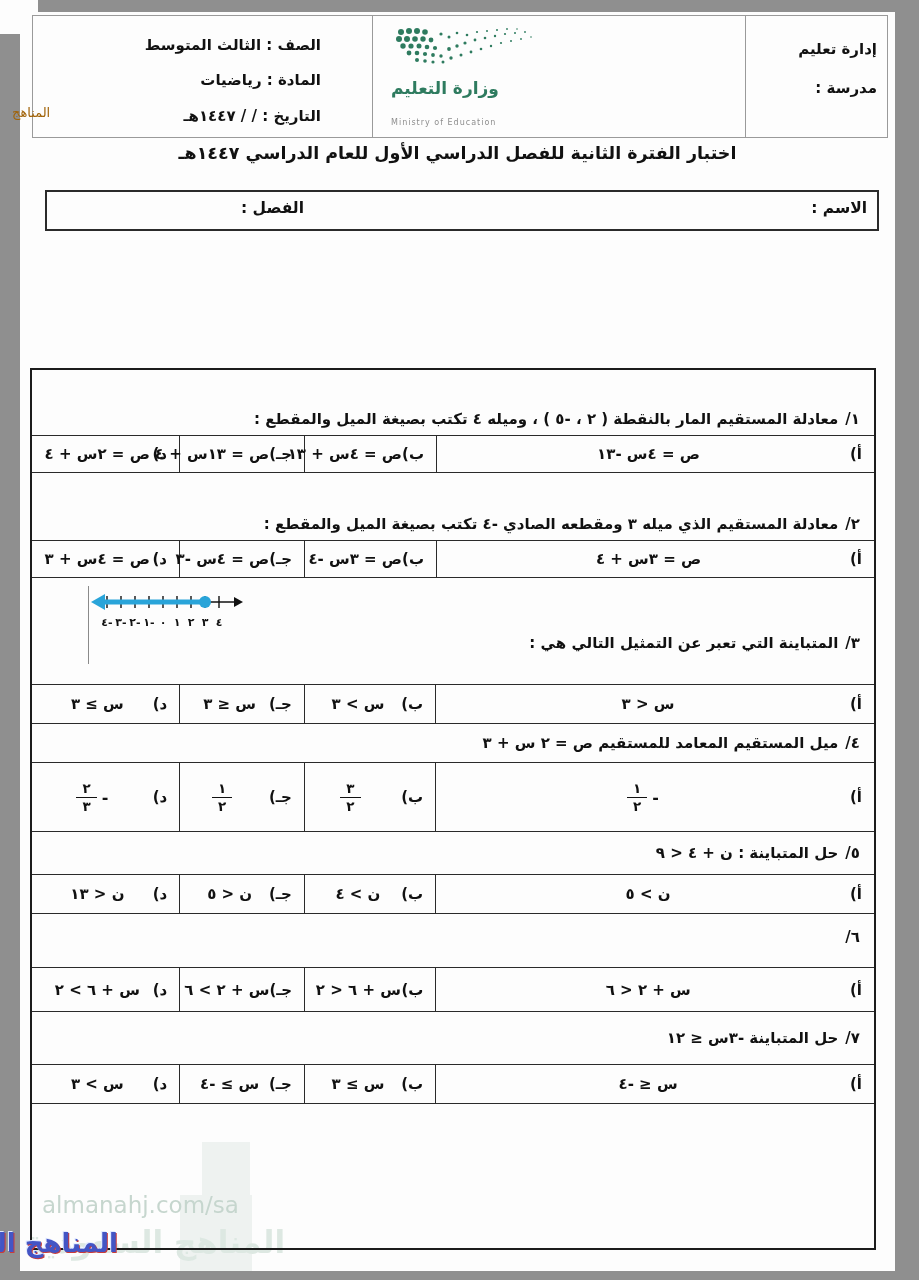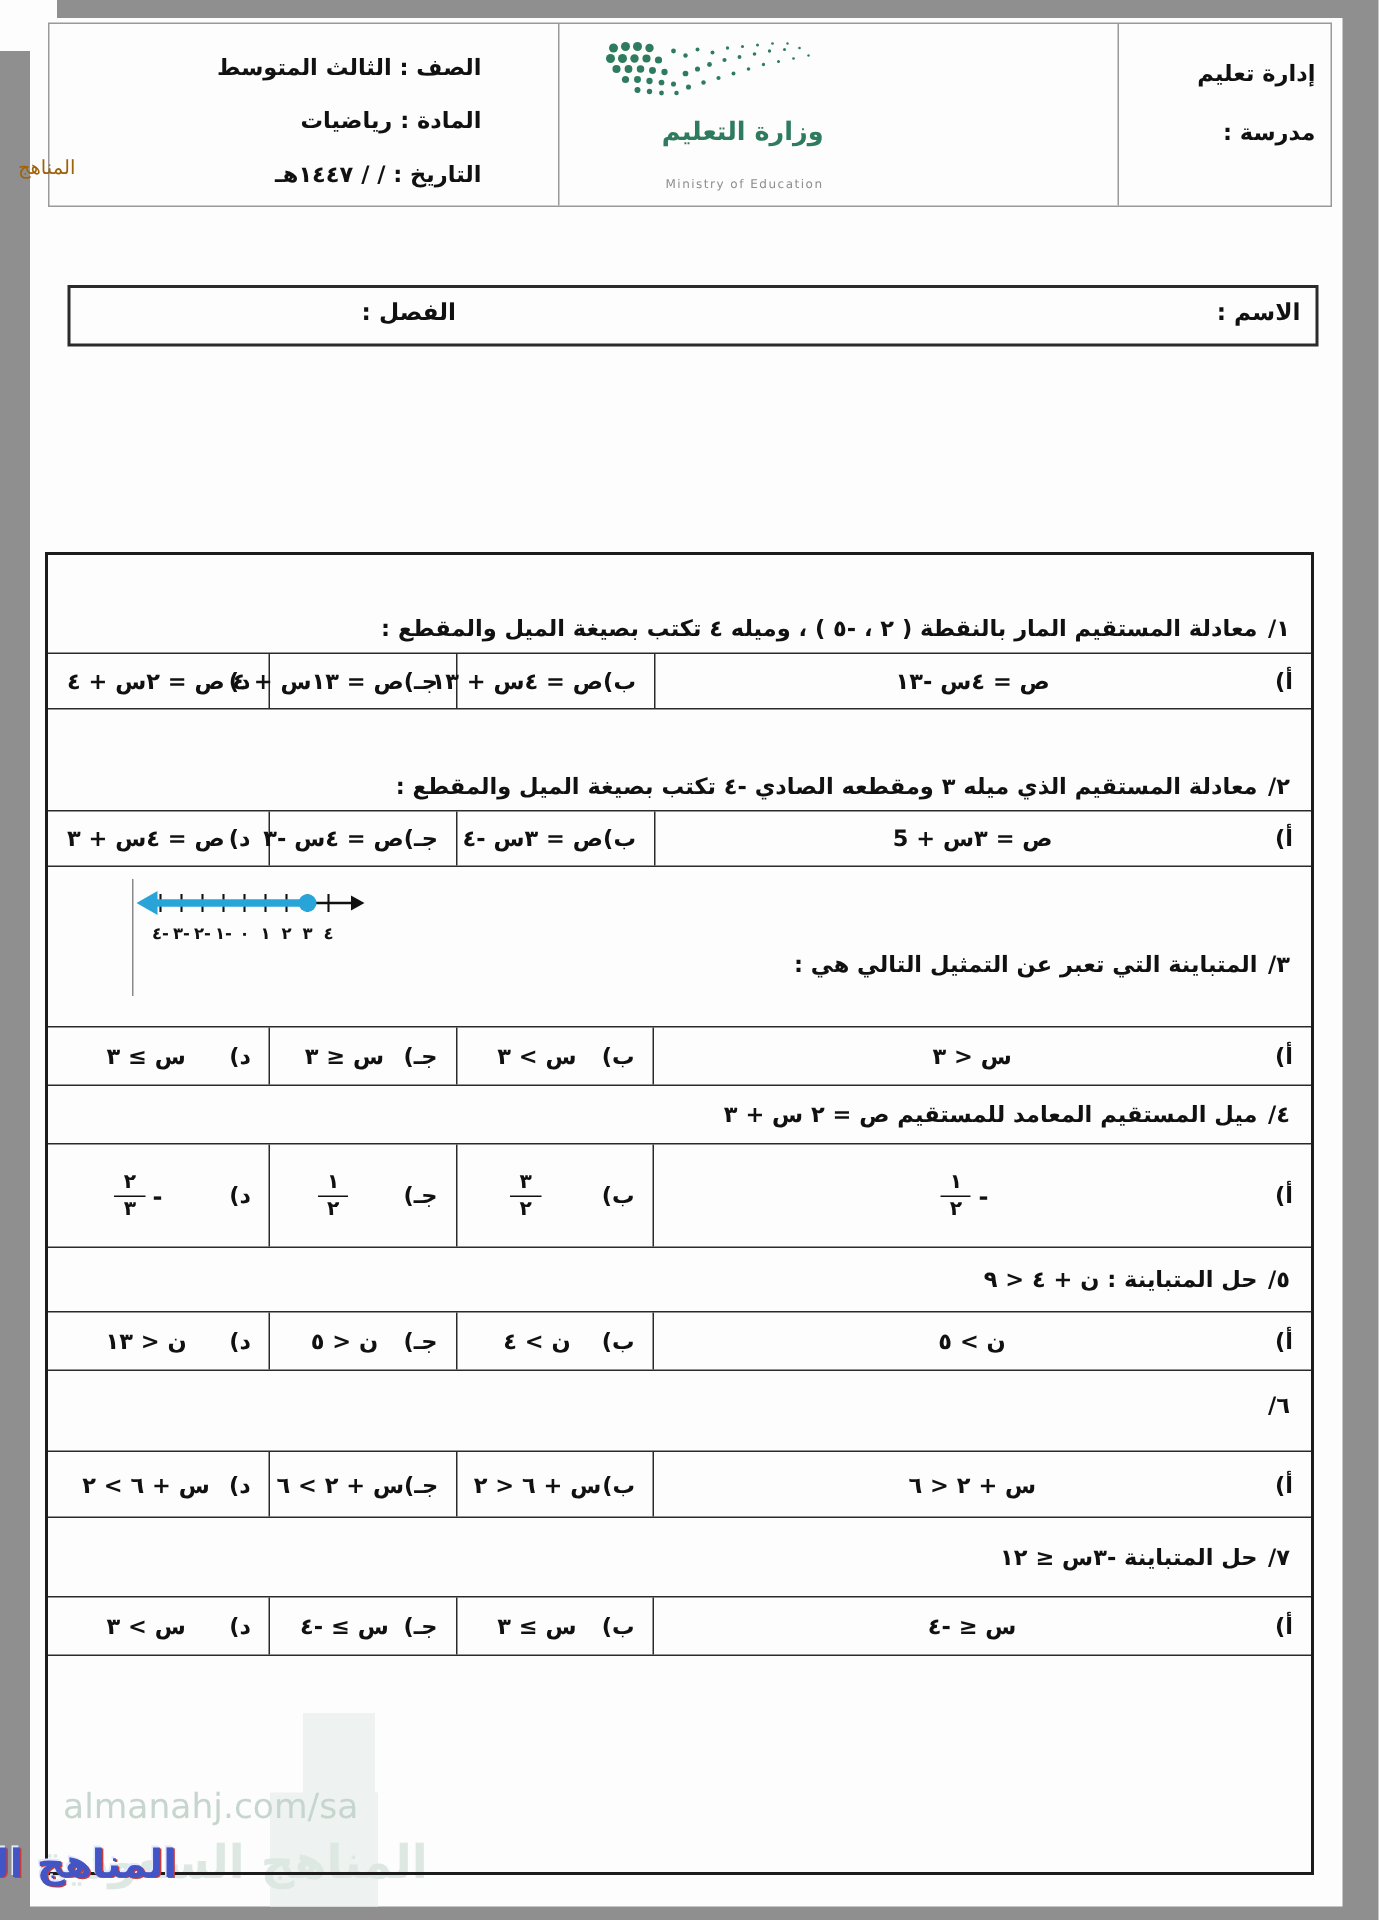--- a/index.html
+++ b/index.html
@@ -15,21 +15,21 @@
   }
   .corner-notch{position:absolute;left:-20px;top:-12px;width:38px;height:34px;background:#fdfdfd;}
 
   
   .hdr{position:absolute;left:12px;top:3px;width:854px;height:121px;border:1px solid #9a9a9a;}
   .hdr .vline{position:absolute;top:0;bottom:0;width:1px;background:#9a9a9a;}
   .hdr .v1{right:141px;}
   .hdr .v2{right:514px;}
   .hdr-right{position:absolute;right:10px;top:14px;width:128px;font-weight:bold;font-size:15px;line-height:2.6;}
   .hdr-left{position:absolute;left:28px;top:12px;width:260px;font-weight:bold;font-size:15px;line-height:2.35;direction:rtl;}
-  .logo{position:absolute;left:358px;top:8px;width:158px;text-align:right;direction:ltr;}
+  .logo{position:absolute;left:358px;top:8px;width:158px;text-align:left;direction:ltr;}
   .logo-ar{color:#2e7b5f;font-weight:bold;font-size:17px;margin-top:2px;direction:rtl;}
   .logo-en{color:#8e8e8e;font-size:8px;letter-spacing:1px;margin-top:20px;}
 
   
   .title{position:absolute;left:0;right:0;top:131px;text-align:center;font-weight:bold;font-size:17.5px;}
   .name-row{position:absolute;left:25px;top:178px;width:830px;height:37px;border:2px solid #2b2b2b;font-weight:bold;font-size:15.5px;}
   .name-row .nm{position:absolute;right:10px;top:7px;}
   .name-row .cls{position:absolute;left:187px;width:70px;top:7px;}
 
   
@@ -154,20 +154,21 @@
       <div class="logo-en">Ministry of Education</div>
     </div>
 
     <div class="hdr-left">
       <div>الصف : الثالث المتوسط</div>
       <div>المادة : رياضيات</div>
       <div>التاريخ :   /   / ١٤٤٧هـ</div>
     </div>
   </div>
 
+  <div class="title">اختبار الفترة الثانية للفصل الدراسي الأول للعام الدراسي ١٤٤٧هـ</div>
 
   <div class="name-row">
     <span class="nm">الاسم :</span>
     <span class="cls">الفصل :</span>
   </div>
 
 
   <div class="wm-block1"></div>
   <div class="wm-block2"></div>
   <div class="wm-url">almanahj.com/sa</div>
@@ -199,21 +200,21 @@
       </div>
     </div>
 
     <div class="qrow h67">
       <span class="qnum">٢/</span>
       <span class="qtext">معادلة المستقيم الذي ميله ٣   ومقطعه الصادي -٤    تكتب بصيغة الميل والمقطع :</span>
     </div>
     <div class="orow oh38">
       <div class="cell ca">
         <span class="ol">أ)</span>
-        <span class="ov">ص = ٣س + 5</span>
+        <span class="ov">ص = ٣س + ٤</span>
       </div>
       <div class="cell cb">
         <span class="ol">ب)</span>
         <span class="ov">ص = ٣س -٤</span>
       </div>
       <div class="cell cc">
         <span class="ol">جـ)</span>
         <span class="ov">ص = ٤س -٣</span>
       </div>
       <div class="cell cd">

